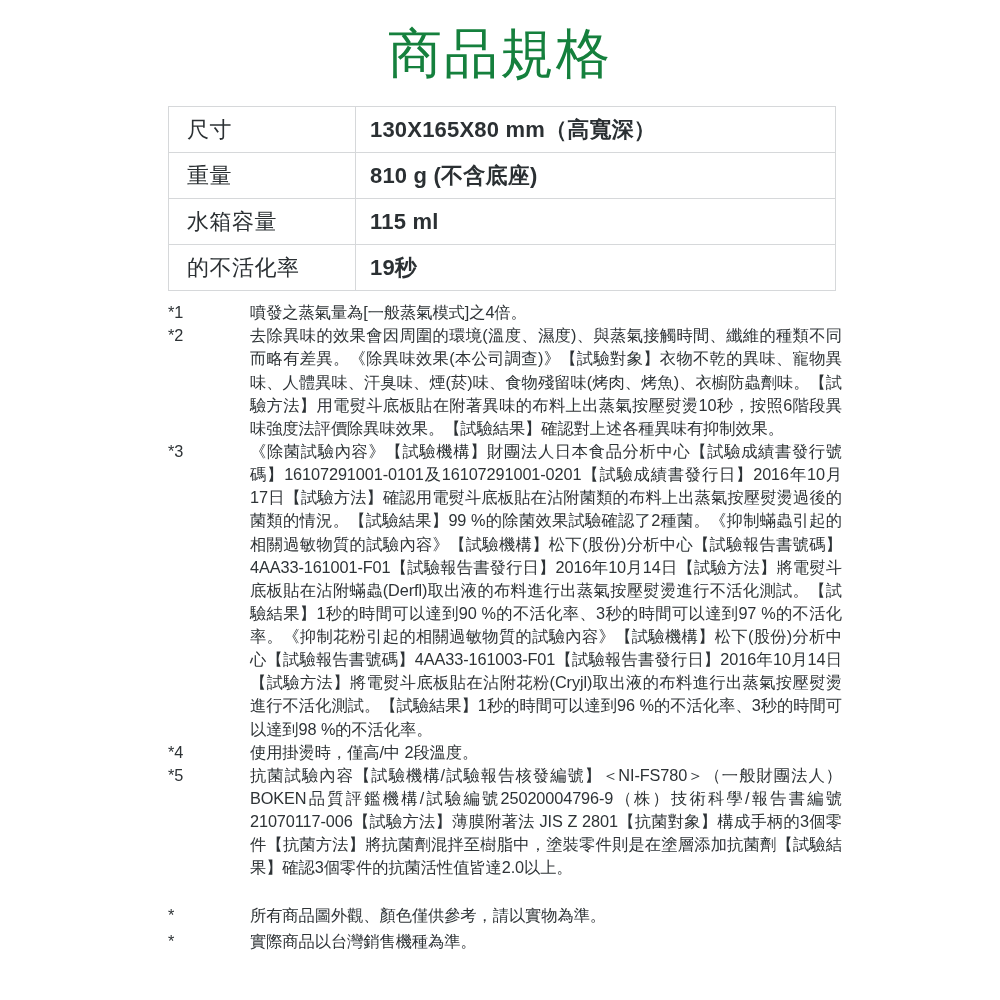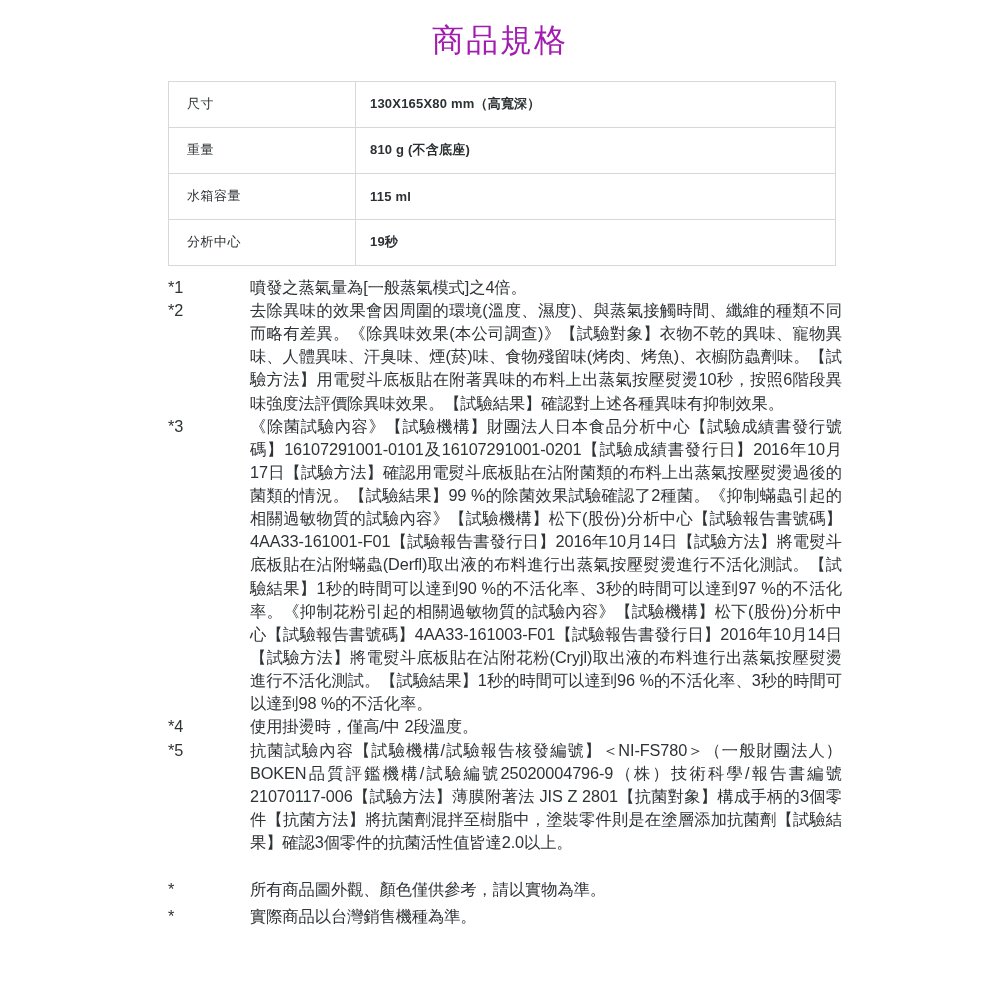--- a/index.html
+++ b/index.html
@@ -19,23 +19,23 @@
     position: relative;
     width: 1000px;
     height: 1000px;
     box-sizing: border-box;
     background: #ffffff;
   }
 
   
   .title {
     text-align: center;
-    font-size: 32px;
+    font-size: 54px;
     font-weight: 400;
-    color: #a21caf;
+    color: #15803d;
     letter-spacing: 2px;
     margin: 0;
     padding-top: 22px;
     padding-bottom: 10px;
     line-height: 1.15;
   }
 
   
   .spec-table-wrap {
     padding: 0 0 0 0;
@@ -47,21 +47,21 @@
     width: 668px;
     border-collapse: collapse;
     table-layout: fixed;
     border: 1px solid #d6d8da;
   }
   table.spec-table td {
     border: 1px solid #d6d8da;
     padding: 4px;
     height: 37px;
     vertical-align: middle;
-    font-size: 13px;
+    font-size: 22px;
     color: #2b3033;
     font-weight: 400;
   }
   table.spec-table td.k {
     width: 164px;
     padding-left: 18px;
     letter-spacing: 0.5px;
   }
   table.spec-table td.v {
     padding-left: 14px;
@@ -124,21 +124,21 @@
         </tr>
         <tr>
           <td class="k">重量</td>
           <td class="v">810 g (不含底座)</td>
         </tr>
         <tr>
           <td class="k">水箱容量</td>
           <td class="v">115 ml</td>
         </tr>
         <tr>
-          <td class="k">分析中心</td>
+          <td class="k">的不活化率</td>
           <td class="v">19秒</td>
         </tr>
       </tbody>
     </table>
   </div>
 
   <div class="notes">
     <div class="note">
       <span class="mark">*1</span>
       <span class="body">噴發之蒸氣量為[一般蒸氣模式]之4倍。</span>

